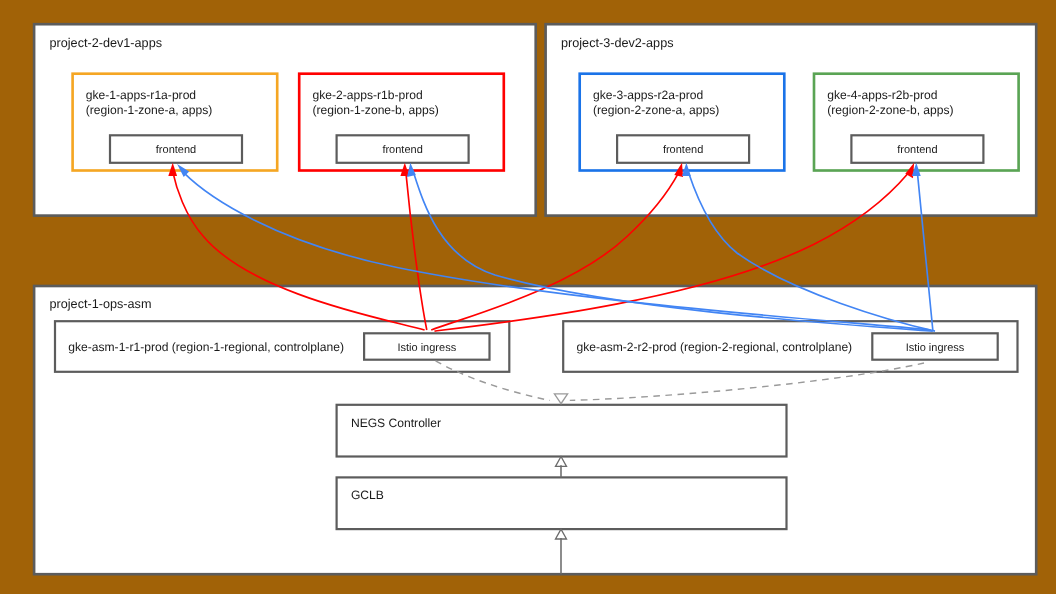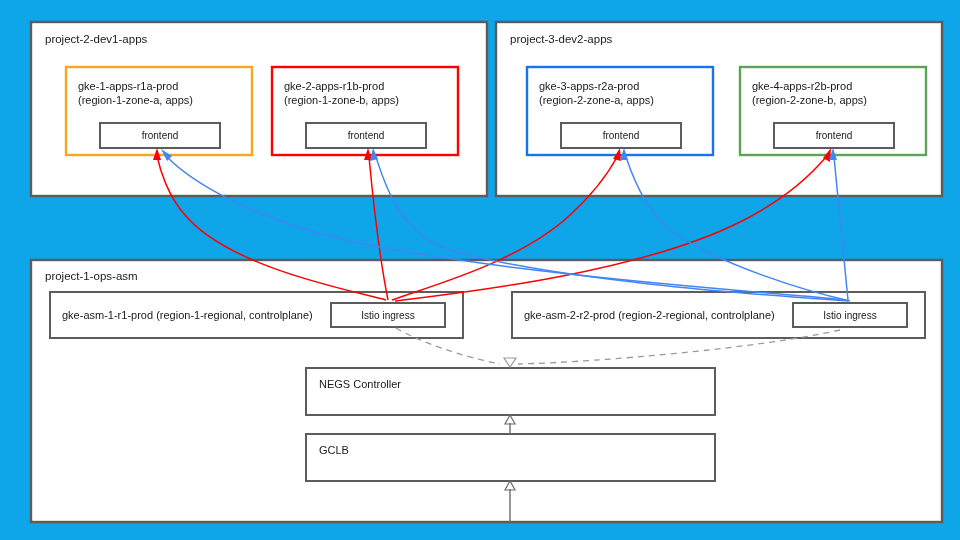--- a/index.html
+++ b/index.html
@@ -11,21 +11,21 @@
   body {
     width: 960px;
     height: 540px;
     font-family: "Liberation Sans", sans-serif;
     overflow: hidden;
   }
   #diagram-root {
     position: relative;
     width: 960px;
     height: 540px;
-    background: #0ea5e9;
+    background: #a16207;
   }
   svg#diagram-svg {
     position: absolute;
     top: 0;
     left: 0;
     width: 960px;
     height: 540px;
     display: block;
   }
   .box-rect {

